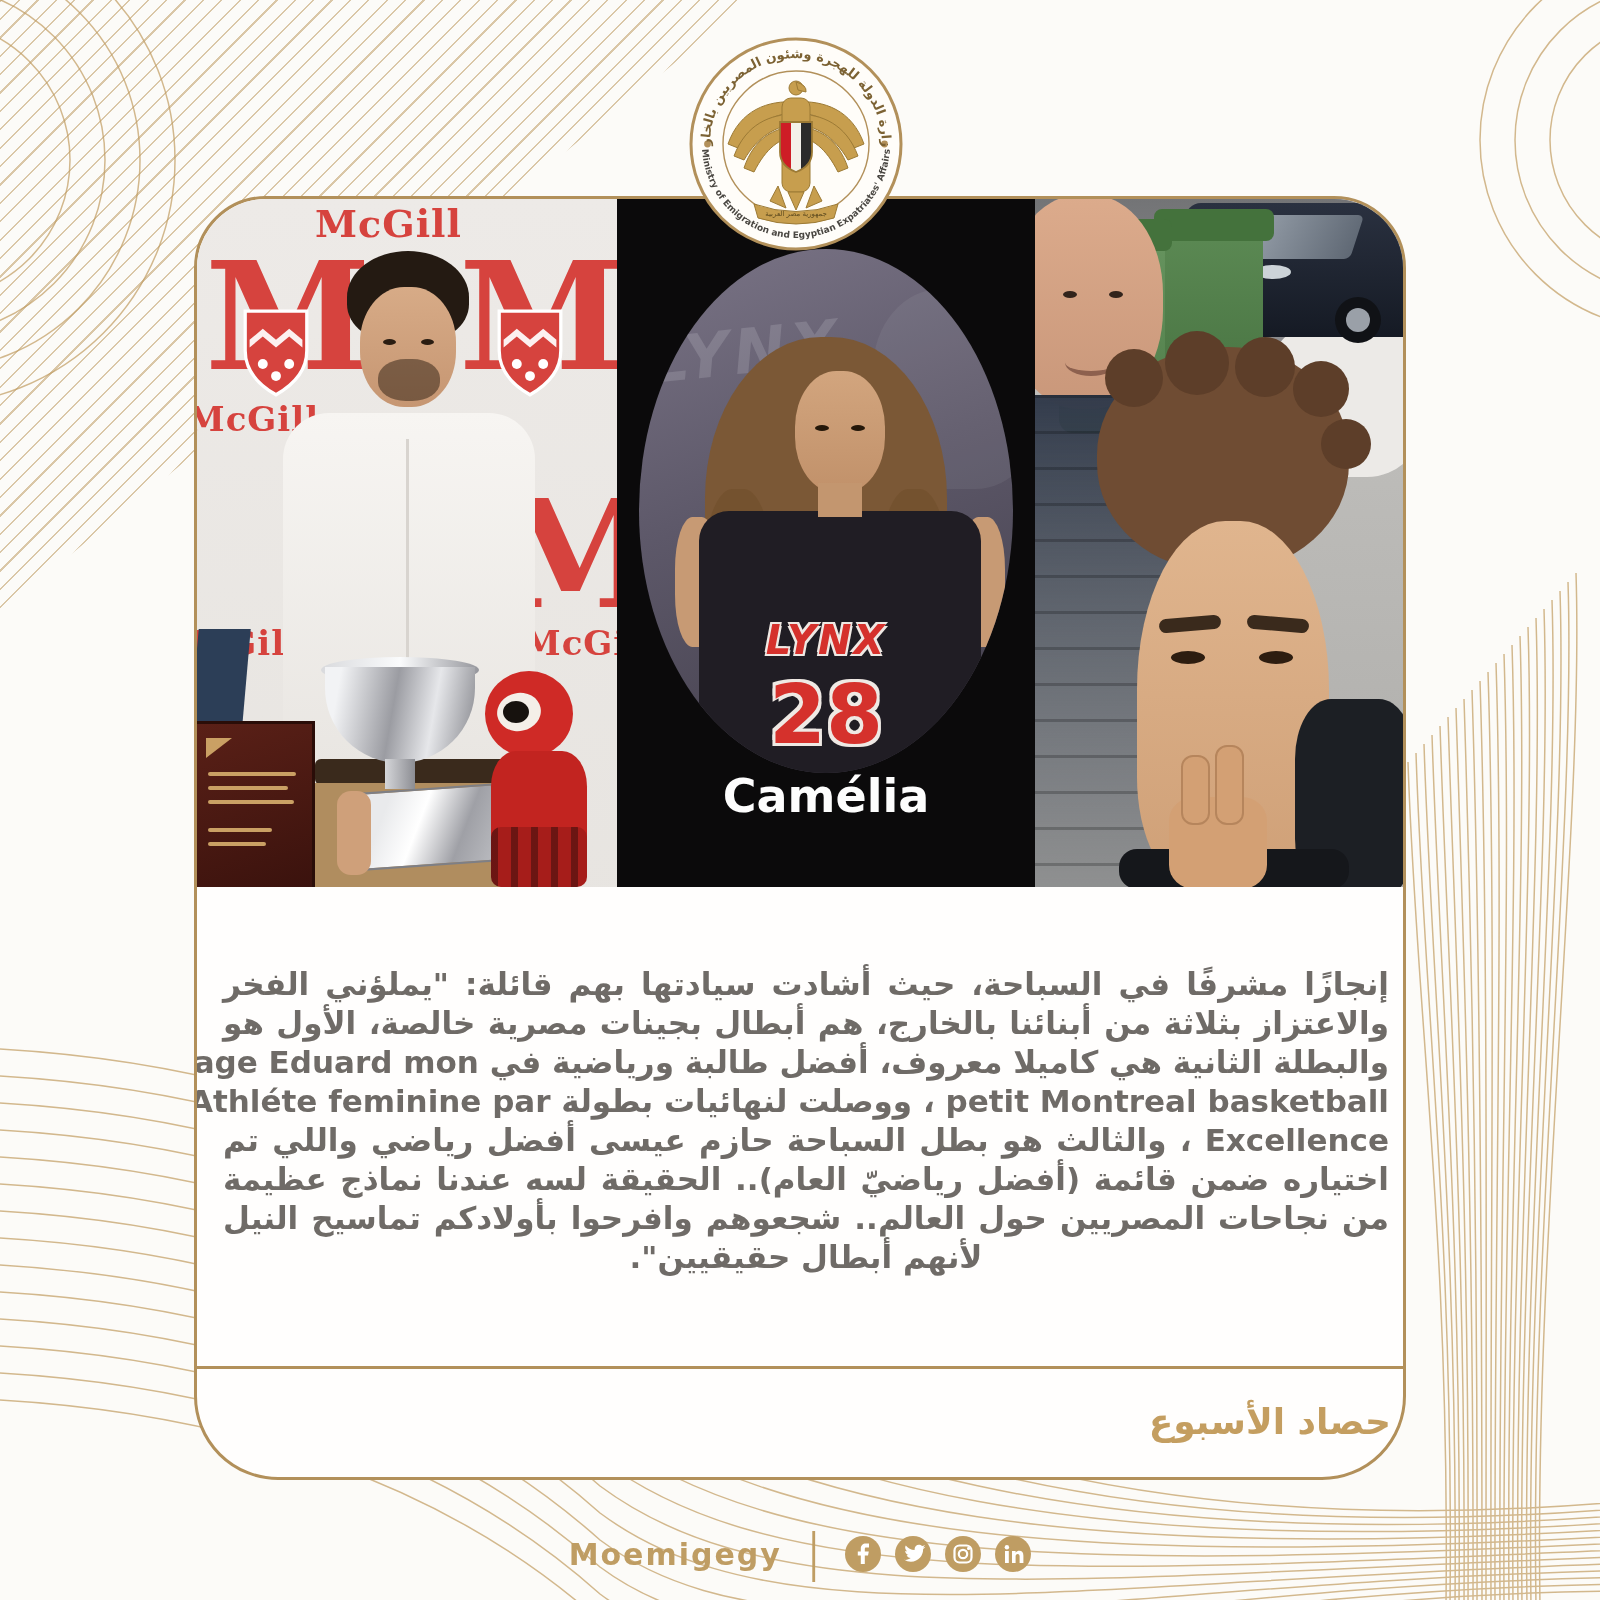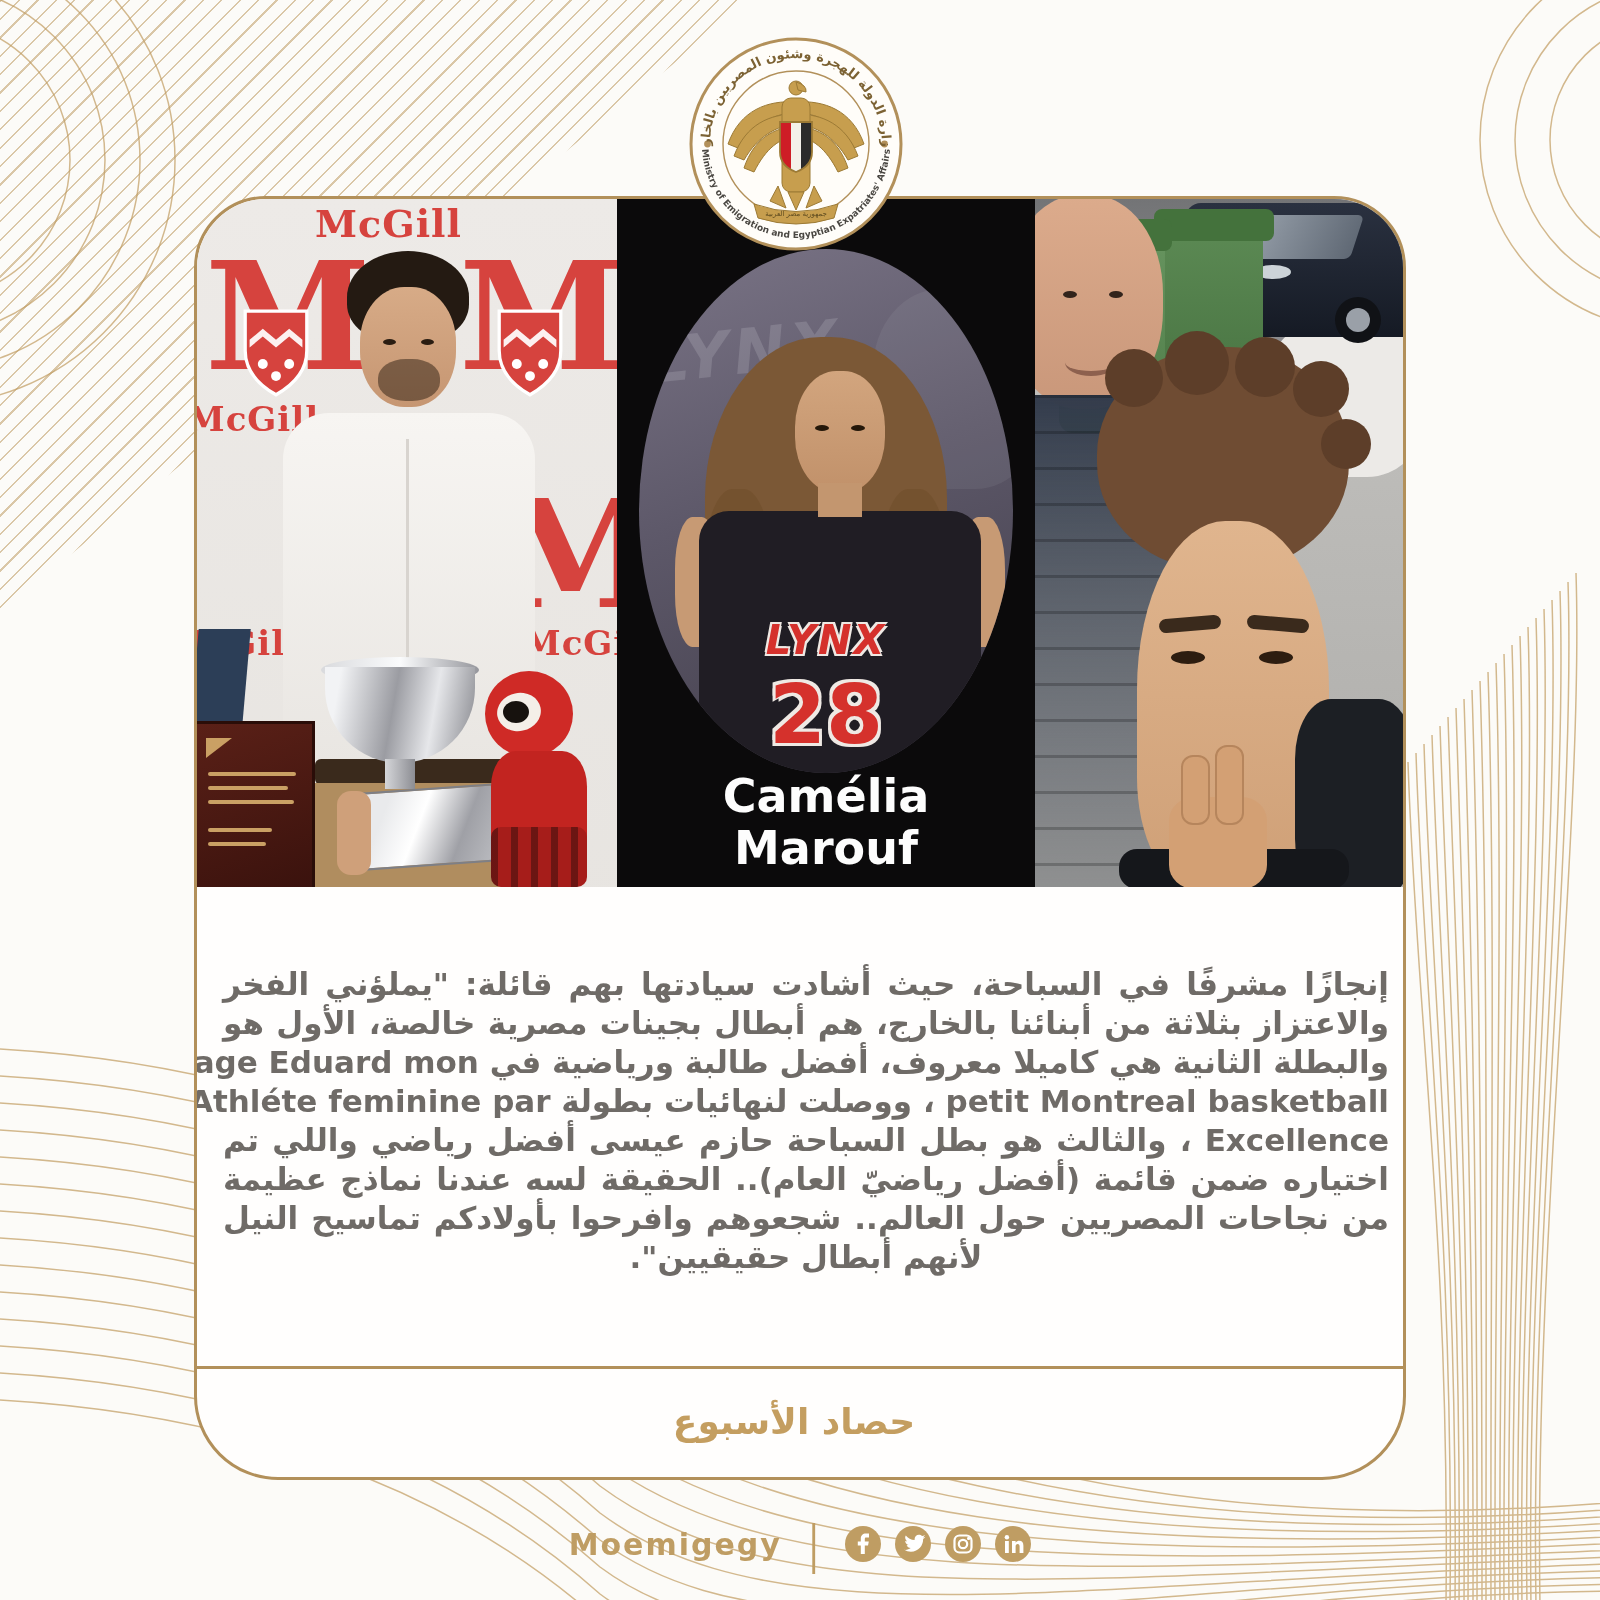--- a/index.html
+++ b/index.html
@@ -108,27 +108,27 @@
   .ymjkt{position:absolute;left:260px;top:500px;width:120px;height:200px;background:#1c1f24;border-radius:30%}
   .ymcol{position:absolute;left:84px;top:650px;width:230px;height:40px;background:#15171b;border-radius:18px}
   .hand{position:absolute;left:134px;top:598px;width:98px;height:92px;background:#d3a074;border-radius:26%}
   .fing{position:absolute;width:25px;height:66px;background:#d3a074;border:2px solid #b6855c;border-radius:12px}
   
   .article{position:absolute;left:26px;right:14px;top:766px;direction:rtl}
   .aline{font:700 31px "DejaVu Sans",sans-serif;color:#6f6b67;line-height:39px;
          text-align:justify;text-align-last:justify;white-space:nowrap}
   .aline.last{text-align-last:center}
   .divider{position:absolute;left:0;right:0;top:1167px;border-top:3px solid #b2905a}
-  .slabel{position:absolute;left:0;right:12px;top:1202px;text-align:center;
+  .slabel{position:absolute;left:0;right:12px;top:1202px;text-align:right;
           font:700 36px "DejaVu Sans",sans-serif;color:#c49e60}
   
   .logo{position:absolute;left:688px;top:36px;width:216px;height:216px}
   
   .footer{position:absolute;left:0;top:1516px;width:1600px;height:56px;display:flex;
-          align-items:center;justify-content:center;gap:26px}
+          align-items:flex-end;justify-content:center;gap:26px}
   .handle{font:700 30px "DejaVu Sans",sans-serif;color:#bf9d63;letter-spacing:2px}
   .fsep{font:400 34px "DejaVu Sans",sans-serif;color:#bf9d63;transform:scaleY(1.5)}
   .socials{display:flex;gap:14px}
   .sic{width:36px;height:36px}
 </style>
 </head>
 <body>
 
 <div class="canvas">
 
@@ -253,21 +253,20 @@
           <div class="shM" style="left:322px"></div>
           <div class="jersey"></div>
           <div class="faceM"></div>
           <div class="eyeM" style="left:176px;top:176px"></div>
           <div class="eyeM" style="left:212px;top:176px"></div>
           <div class="neckM"></div>
           <div class="jteam">LYNX</div>
           <div class="jnum">28</div>
         </div>
         <div class="cap" style="top:570px">Camélia</div>
-        <div class="cap" style="top:622px">Marouf</div>
       </div>
 
       <div class="panel pr">
         <div class="road"></div>
         <div class="walk"></div>
         <div class="snow"></div>
         <div class="car"></div>
         <div class="winds"></div>
         <div class="grille"></div>
         <div class="hlight"></div>

